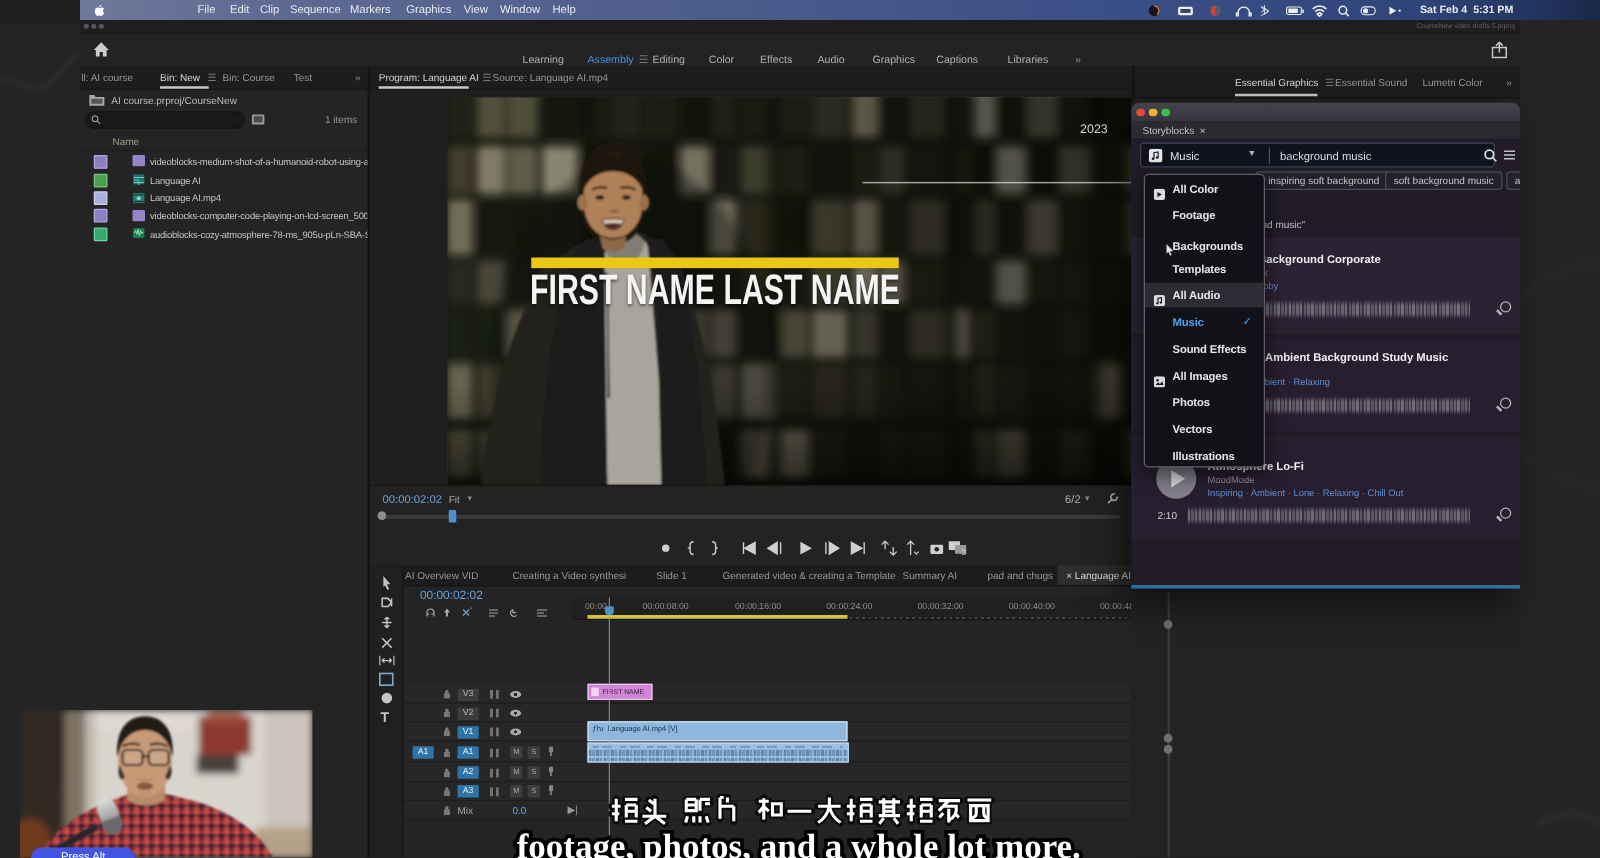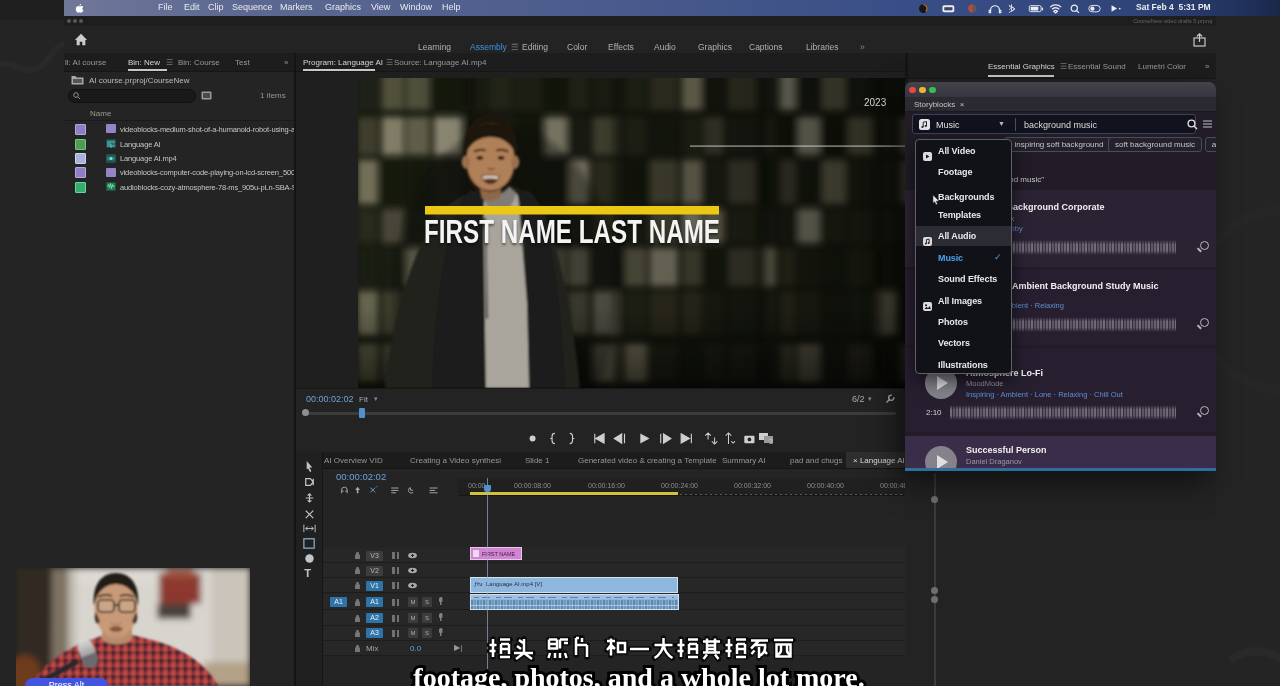--- a/index.html
+++ b/index.html
@@ -646,34 +646,29 @@
   </div>
   <div class="sbcard" style="top:266px;height:84px;background:#271f30;">
     <div class="pb" style="top:19px;"></div>
     <span class="sbt1" style="top:20px;">Atmosphere Lo-Fi</span>
     <span class="sbt2" style="top:31px;">MoodMode</span>
     <span class="sbt3" style="top:42px;">Inspiring · Ambient · Lone · Relaxing · Chill Out</span>
     <span class="abs" style="left:21px;top:60px;font-size:8px;color:#d2d2d4;">2:10</span>
     <div class="wave" style="top:57px;"></div>
     <span class="mag" style="top:57px;"></span>
   </div>
-  <div class="sbcard" style="top:354px;height:35px;background:#3a2d49;">
-    <div class="pb" style="top:10px;"></div>
-    <span class="sbt1" style="top:9px;">Successful Person</span>
-    <span class="sbt2" style="top:21px;">Daniel Draganov</span>
-  </div>
   <div class="abs" style="left:0;top:386px;width:311px;height:3px;background:#2e6f9d;"></div>
 
   <div class="abs" style="left:10px;top:57px;width:97px;height:235px;background:#111218;border:1px solid #606068;border-radius:4px;box-shadow:0 6px 18px rgba(0,0,0,0.6);box-sizing:border-box;">
     <div class="abs" style="left:0;top:86px;width:95px;height:20px;background:#2c2c34;"></div>
     <span class="ddico" style="top:6.5px;"><svg width="9" height="9" viewBox="0 0 9 9">
           <rect width="9" height="9" rx="2" fill="#dcdcde"></rect>
           <path d="M3,2.5 L6.5,4.5 L3,6.5z" fill="#17171d"></path>
         </svg></span>
-    <span class="dditem" style="top:6px;">All Video</span>
+    <span class="dditem" style="top:6px;">All Color</span>
     <span class="dditem" style="top:27px;">Footage</span>
     <span class="dditem" style="top:52px;">Backgrounds</span>
     <span class="dditem" style="top:70px;">Templates</span>
     <span class="ddico" style="top:91.5px;"><svg width="9" height="9" viewBox="0 0 9 9">
           <rect width="9" height="9" rx="2" fill="#dcdcde"></rect>
           <path d="M3.4,6.5 V2.6 L6.2,2.2 V5.8" stroke="#17171d" stroke-width="0.9" fill="none"></path>
           <circle cx="2.8" cy="6.6" r="0.9" fill="#17171d"></circle>
           <circle cx="5.6" cy="6" r="0.9" fill="#17171d"></circle>
         </svg></span>
     <span class="dditem" style="top:91px;">All Audio</span>

